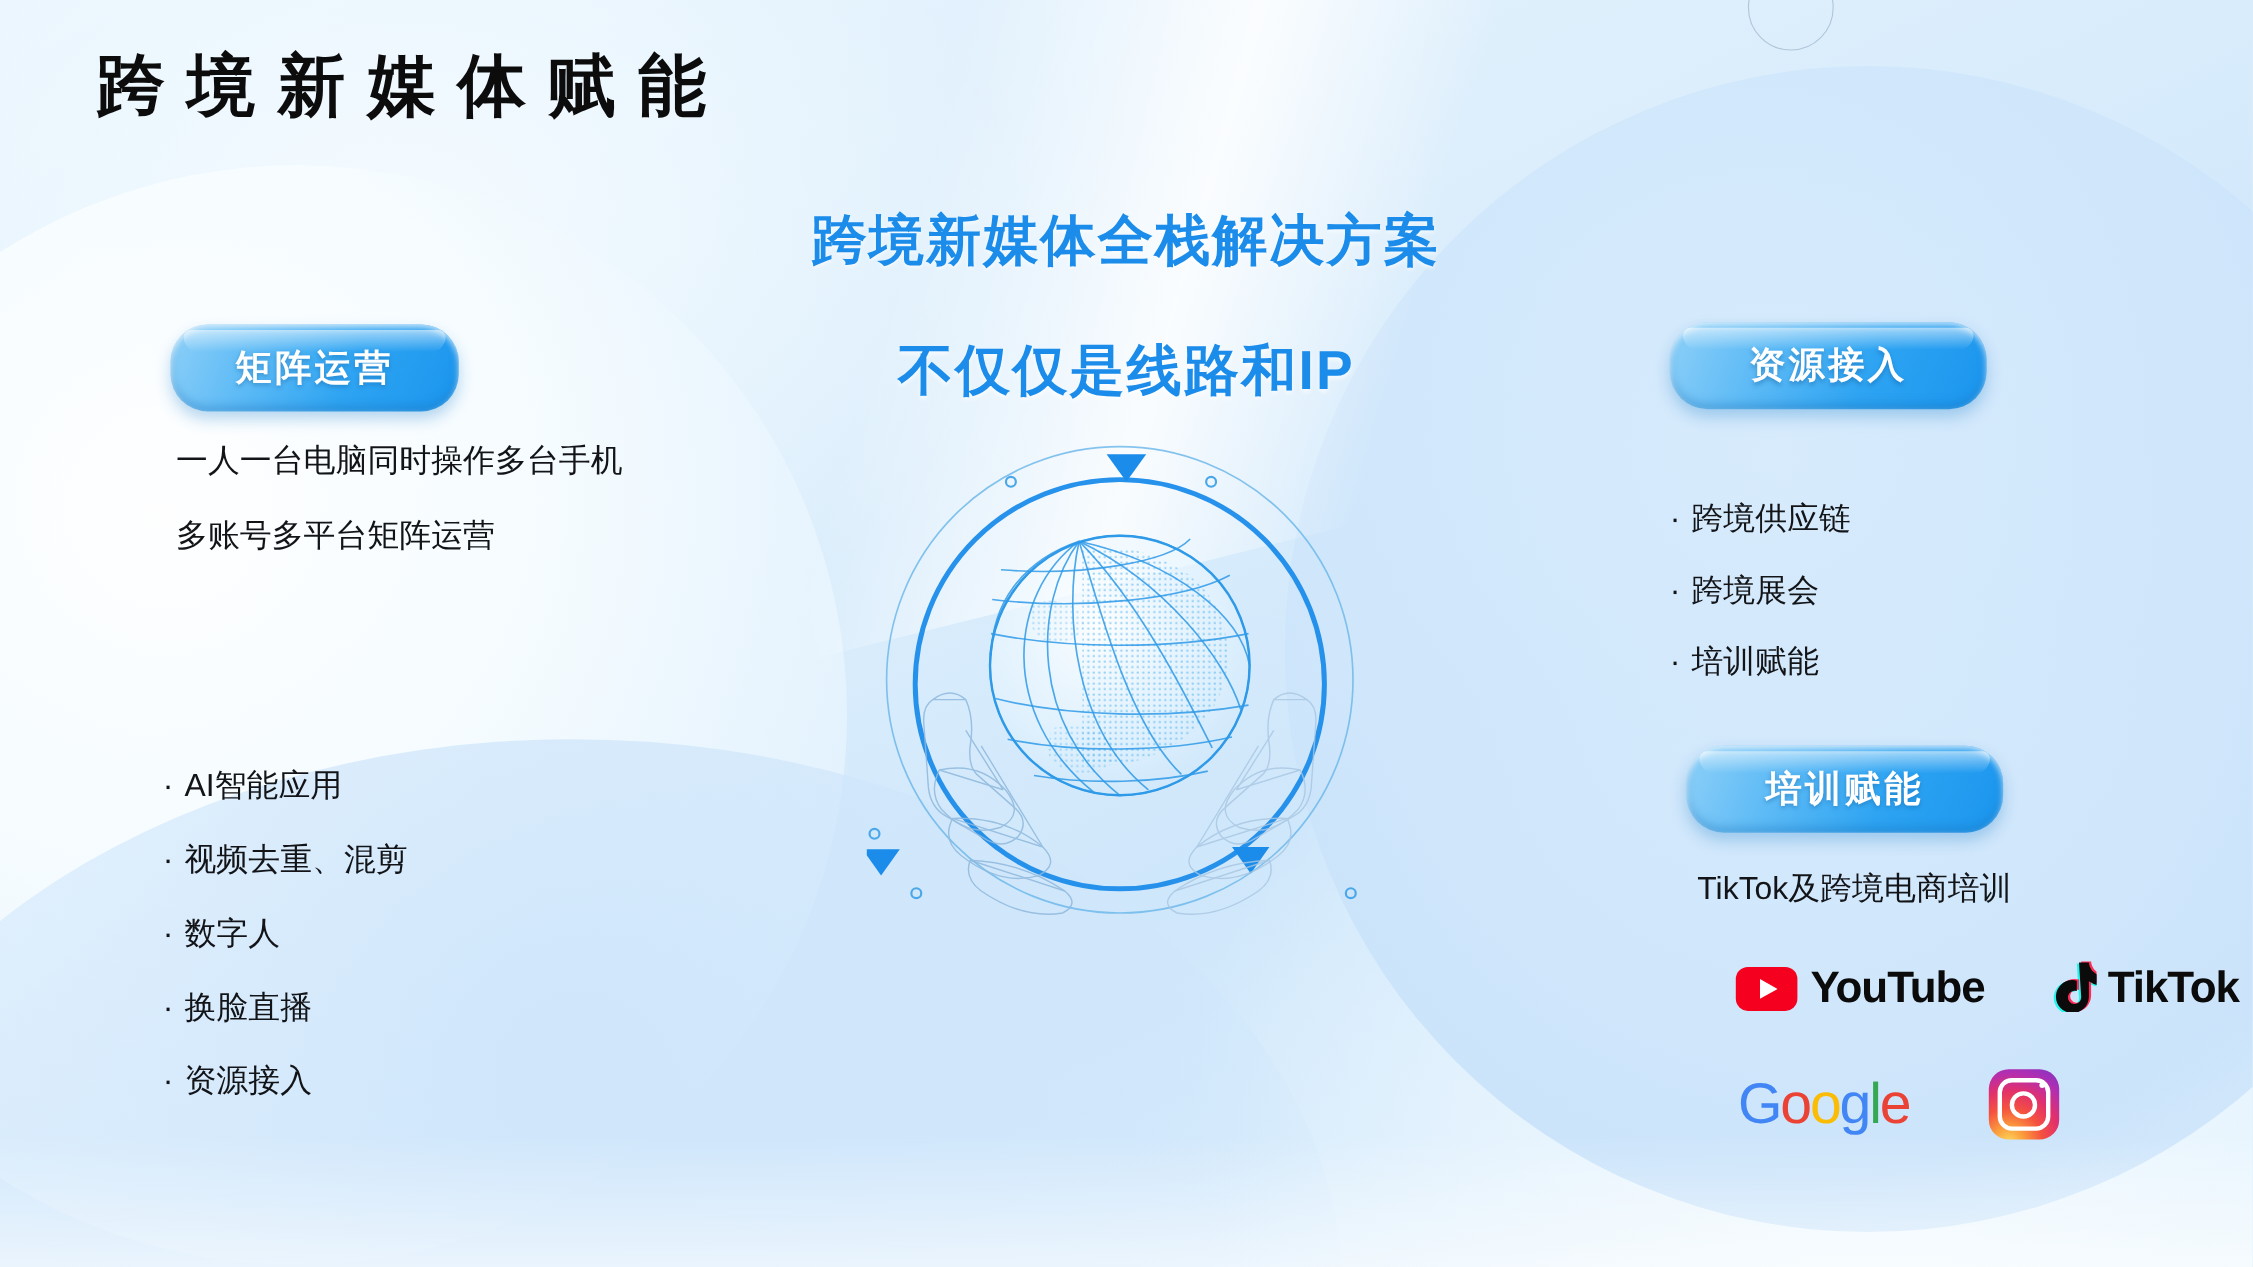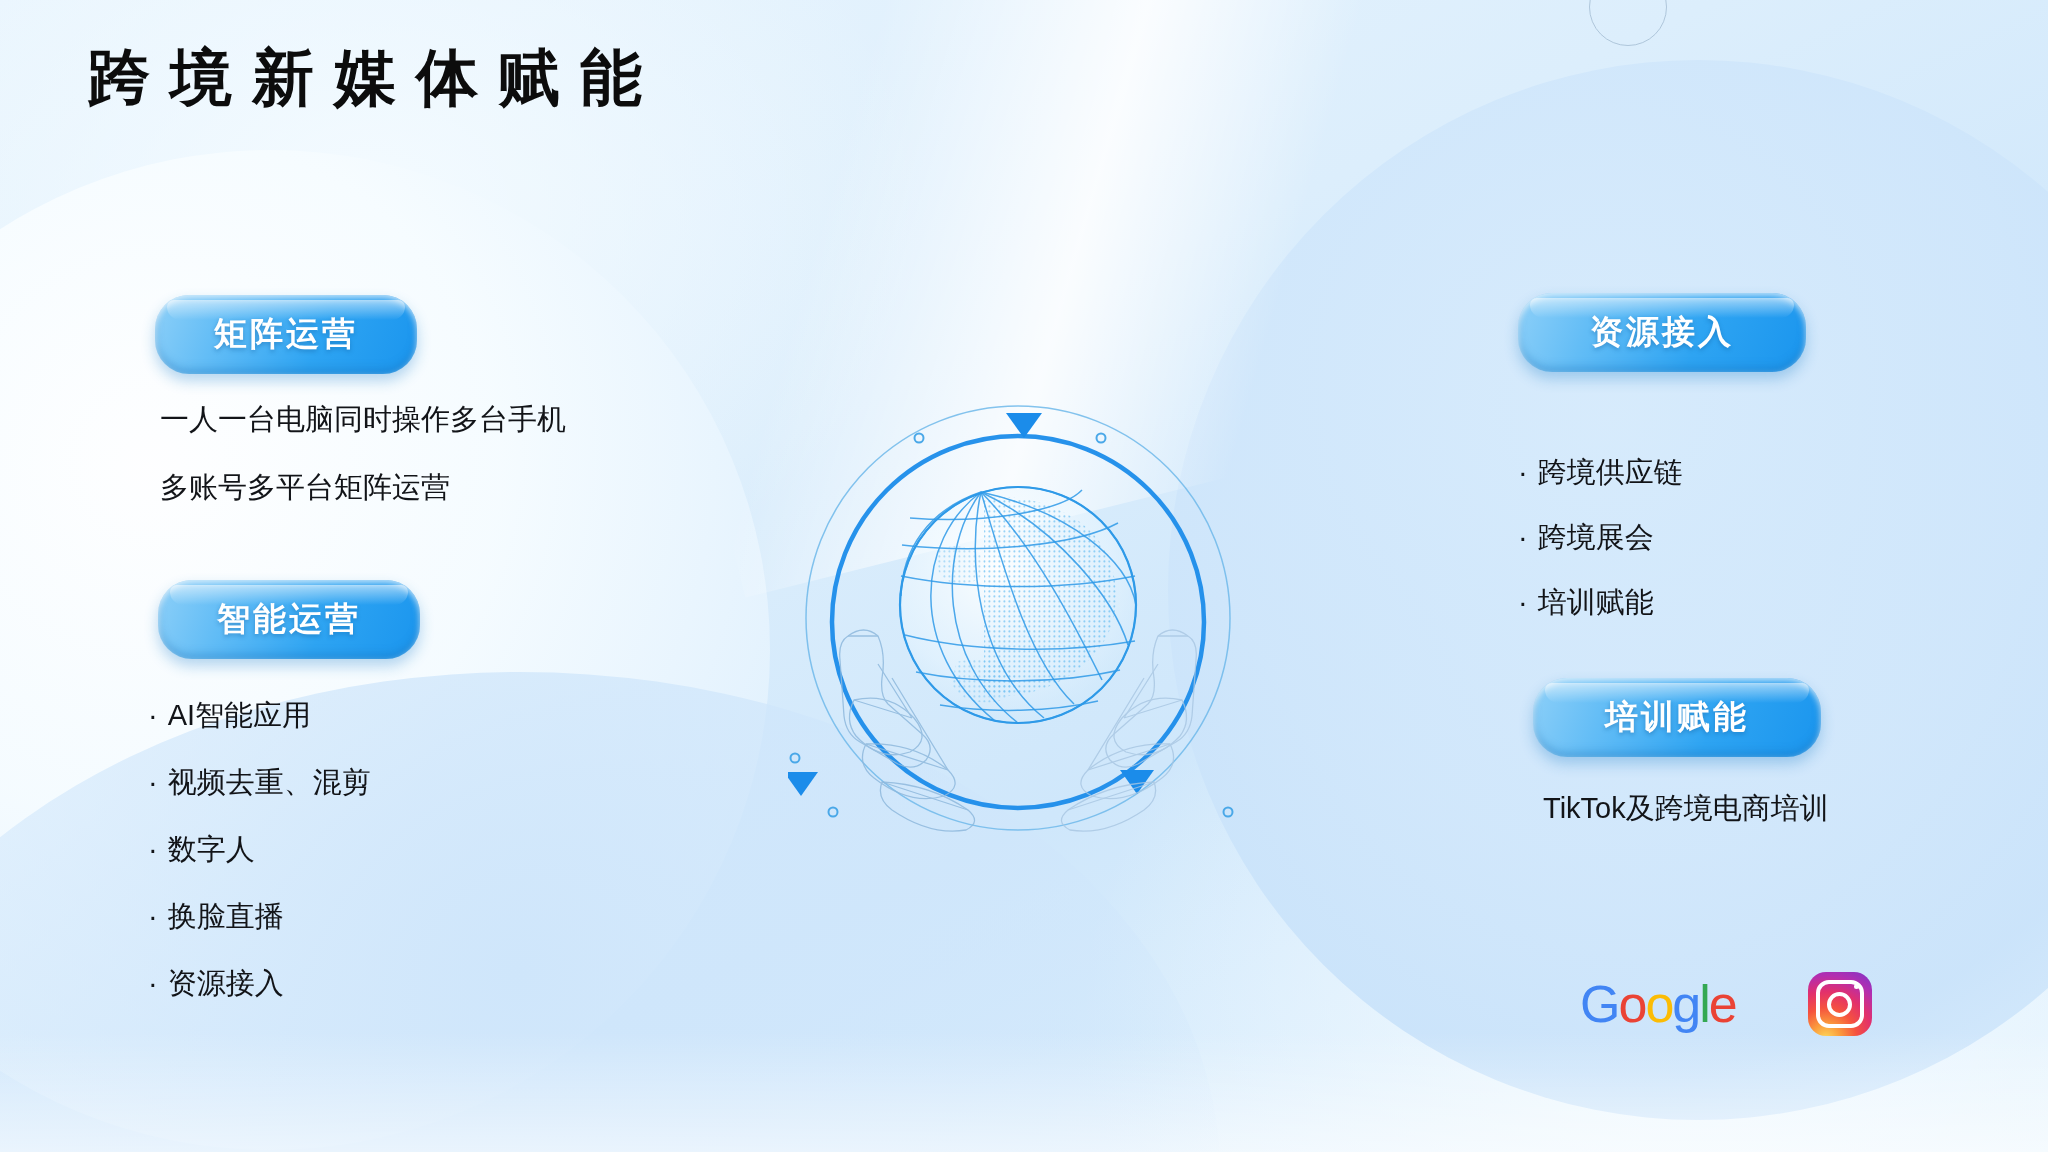--- a/index.html
+++ b/index.html
@@ -128,35 +128,36 @@
 
   <div class="blob blob-left"></div>
   <div class="blob blob-right"></div>
   <div class="blob blob-bottom"></div>
   <div class="sheen"></div>
   <div class="ring-deco"></div>
   <div class="bottom-fade"></div>
 
   <div class="main-title">跨境新媒体赋能</div>
 
+  <div class="center-head">
+    <div class="headline">跨境新媒体全栈解决方案</div>
+    <div class="subheadline">不仅仅是线路和IP</div>
+  </div>
 
   <div class="pill" style="left:155px;top:295px;width:262px;">
     <span>矩阵运营</span>
   </div>
 
   <div class="txt" style="left:160px;top:404px;">
     <span>一人一台电脑同时操作多台手机</span>
   </div>
   <div class="txt" style="left:160px;top:472px;text-align:right;">
     <span>多账号多平台矩阵运营</span>
   </div>
 
-  <div class="pill" style="left:158px;top:580px;width:262px;">
-    <span>智能运营</span>
-  </div>
 
   <div class="txt" style="left:148px;top:700px;">
     <span class="bullet-dot">·</span><span>AI智能应用</span>
   </div>
   <div class="txt" style="left:148px;top:767px;">
     <span class="bullet-dot">·</span><span>视频去重、混剪</span>
   </div>
   <div class="txt" style="left:148px;top:834px;">
     <span class="bullet-dot">·</span><span>数字人</span>
   </div>
@@ -257,20 +258,38 @@
   </div>
 
   <div class="pill" style="left:1533px;top:678px;width:288px;">
     <span>培训赋能</span>
   </div>
 
   <div class="txt" style="left:1543px;top:793px;">
     <span>TikTok及跨境电商培训</span>
   </div>
 
+  <div class="logo-row" style="left:1578px;top:872px;gap:58px;">
+    <div class="yt-logo">
+      <span class="yt-badge">
+          <span class="yt-tri"></span>
+        </span>
+      <span class="yt-text">YouTube</span>
+    </div>
+    <div class="tt-logo">
+      <span>
+        <svg width="44" height="48" viewBox="0 0 44 48">
+          <path d="M30 2 h9 a13 13 0 0 0 12 12 v9 a22 22 0 0 1 -12 -4 v14 a15 15 0 1 1 -15 -15 q2 0 4 .5 v9.5 a6 6 0 1 0 4 5.6 z" fill="#25f4ee" transform="translate(-4,2)"></path>
+          <path d="M30 2 h9 a13 13 0 0 0 12 12 v9 a22 22 0 0 1 -12 -4 v14 a15 15 0 1 1 -15 -15 q2 0 4 .5 v9.5 a6 6 0 1 0 4 5.6 z" fill="#fe2c55" transform="translate(0,0)"></path>
+          <path d="M30 2 h9 a13 13 0 0 0 12 12 v9 a22 22 0 0 1 -12 -4 v14 a15 15 0 1 1 -15 -15 q2 0 4 .5 v9.5 a6 6 0 1 0 4 5.6 z" fill="#0b0b0b" transform="translate(-2,1)"></path>
+        </svg>
+      </span>
+      <span class="tt-text">TikTok</span>
+    </div>
+  </div>
 
   <div class="logo-row" style="left:1580px;top:972px;gap:72px;">
     <div class="g-text">
       <span style="color:#4285f4">G</span><span style="color:#ea4335">o</span><span style="color:#fbbc05">o</span><span style="color:#4285f4">g</span><span style="color:#34a853">l</span><span style="color:#ea4335">e</span>
     </div>
     <div class="ig-icon">
       <span class="ig-sq">
         <span class="ig-cir"></span>
         <span class="ig-dot"></span>
       </span>

